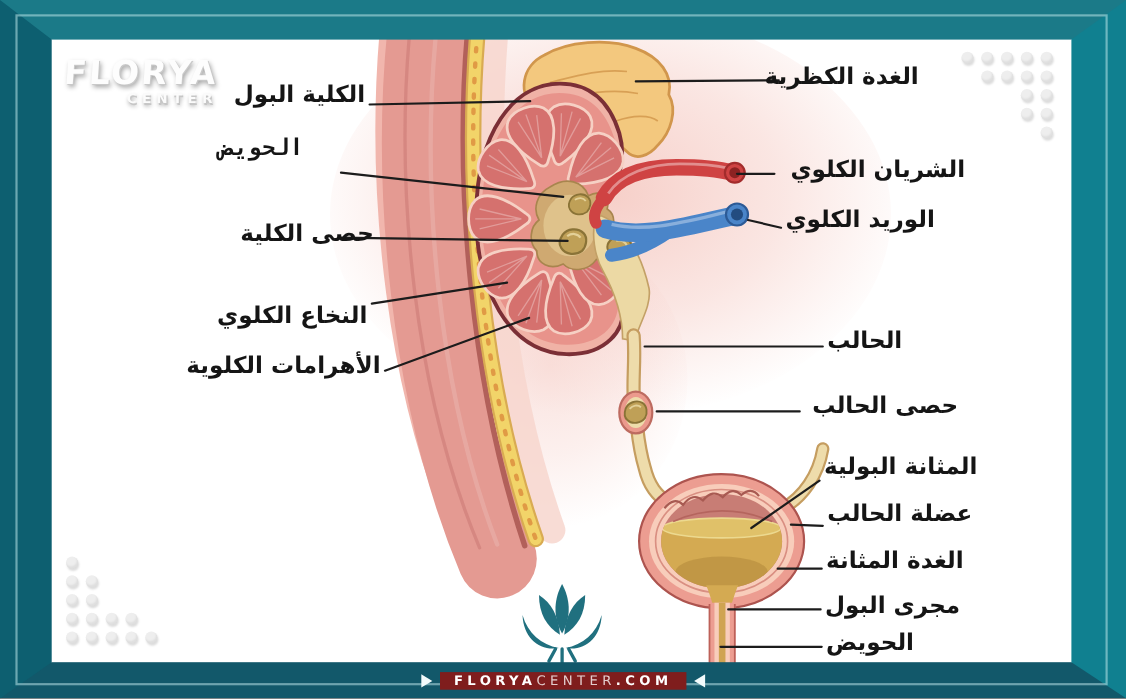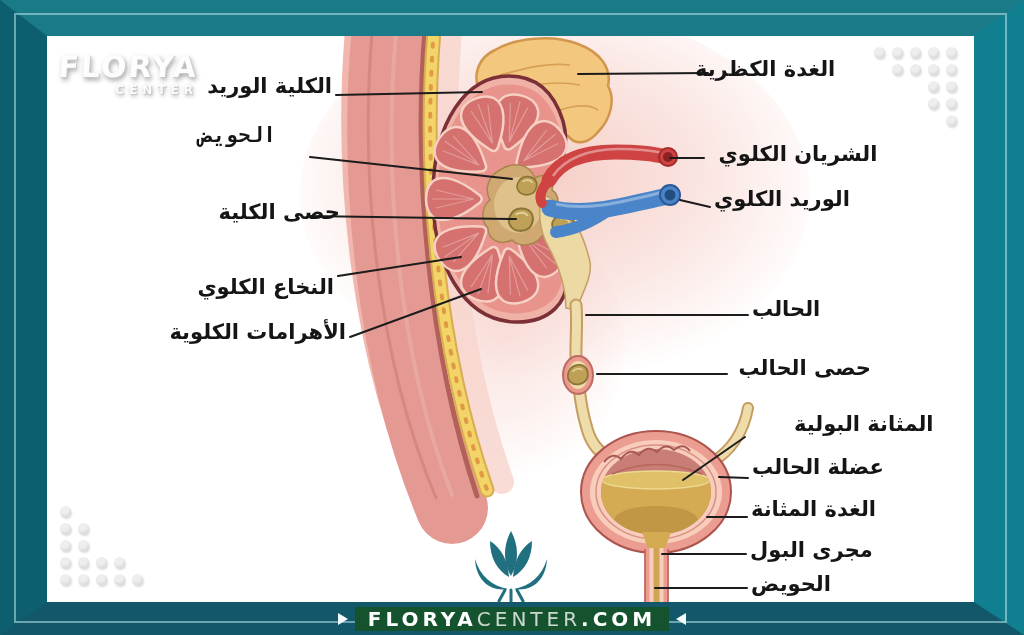--- a/index.html
+++ b/index.html
@@ -18,22 +18,22 @@
   .pinstripe{
     position:absolute;left:14px;top:13px;right:17px;bottom:12px;
     border:2px solid rgba(186,228,232,0.55);pointer-events:none;z-index:41;
   }
   
   .footer{
     position:absolute;left:0;right:0;bottom:0;height:33px;z-index:42;
     display:flex;align-items:center;justify-content:center;gap:7px;
   }
   .footer .brandtext{
-    background:#14532d;padding:2px 13px;white-space:nowrap;
-    font-size:20px;letter-spacing:4px;color:#fff;line-height:1;
+    background:#7f1d1d;padding:2px 13px;white-space:nowrap;
+    font-size:12px;letter-spacing:4px;color:#fff;line-height:1;
   }
   .footer .b{font-weight:800;color:#ffffff;}
   .footer .lt{font-weight:400;color:rgba(255,255,255,0.78);}
   .arrow-r{width:0;height:0;border-top:6px solid transparent;border-bottom:6px solid transparent;border-left:10px solid #f2fbfc;}
   .arrow-l{width:0;height:0;border-top:6px solid transparent;border-bottom:6px solid transparent;border-right:10px solid #f2fbfc;}
   
   .logo{position:absolute;left:58px;top:52px;z-index:30;text-align:right;width:140px;}
   .logo .l1{
     font-size:30px;font-weight:800;letter-spacing:2px;color:#fdfdfd;line-height:1;
     text-shadow:1px 1px 0 #c9c9c9,2px 3px 5px rgba(0,0,0,0.38);
@@ -206,31 +206,31 @@
         <line x1="597" y1="374" x2="727" y2="374" stroke="#1c1c1c" stroke-width="2" stroke-linecap="round"></line>
         <line x1="683" y1="480" x2="745" y2="437" stroke="#1c1c1c" stroke-width="2" stroke-linecap="round"></line>
         <line x1="719" y1="477" x2="748" y2="478" stroke="#1c1c1c" stroke-width="2" stroke-linecap="round"></line>
         <line x1="707" y1="517" x2="747" y2="517" stroke="#1c1c1c" stroke-width="2" stroke-linecap="round"></line>
         <line x1="662" y1="554" x2="746" y2="554" stroke="#1c1c1c" stroke-width="2" stroke-linecap="round"></line>
         <line x1="655" y1="588" x2="747" y2="588" stroke="#1c1c1c" stroke-width="2" stroke-linecap="round"></line>
       </g>
   </svg>
 
   <div id="labels">
-      <div class="lbl" style="left: 160px; top: 74px; width: 172px; text-align: right;">الكلية الوريد</div>
+      <div class="lbl" style="left: 160px; top: 74px; width: 172px; text-align: right;">الكلية البول</div>
       <div class="lbl" style="left: 200px; top: 125px; width: 106px; text-align: left; font-family: Liberation Mono, monospace;">الحويض</div>
       <div class="lbl" style="left: 176px; top: 200px; width: 128px; text-align: right; margin-left: 36px;">حصى الكلية</div>
       <div class="lbl" style="left: 176px; top: 251px; width: 158px; text-align: right; margin-top: 24px;">النخاع الكلوي</div>
       <div class="lbl" style="left: 160px; top: 320px; width: 186px; text-align: right;">الأهرامات الكلوية</div>
       <div class="lbl" style="left: 674px; top: 57px; width: 170px; text-align: left; margin-left: 21px;">الغدة الكظرية</div>
       <div class="lbl" style="left: 708px; top: 142px; width: 180px; text-align: center;">الشريان الكلوي</div>
       <div class="lbl" style="left: 714px; top: 187px; width: 170px; text-align: left;">الوريد الكلوي</div>
       <div class="lbl" style="left: 752px; top: 297px; width: 90px; text-align: left;">الحالب</div>
       <div class="lbl" style="left: 731px; top: 356px; width: 140px; text-align: right;">حصى الحالب</div>
-      <div class="lbl" style="left: 749px; top: 412px; width: 160px; text-align: left; padding-left: 45px;">المثانة البولية</div>
+      <div class="lbl" style="left: 749px; top: 412px; width: 160px; text-align: left;">المثانة البولية</div>
       <div class="lbl" style="left: 752px; top: 455px; width: 150px; text-align: left;">عضلة الحالب</div>
       <div class="lbl" style="left: 751px; top: 497px; width: 150px; text-align: left;">الغدة المثانة</div>
       <div class="lbl" style="left: 750px; top: 538px; width: 140px; text-align: left;">مجرى البول</div>
       <div class="lbl" style="left: 751px; top: 572px; width: 80px; text-align: left;">الحويض</div>
     </div>
 
   <div class="logo">
     <div class="l1">FLORYA</div>
     <div class="l2">CENTER</div>
   </div>

